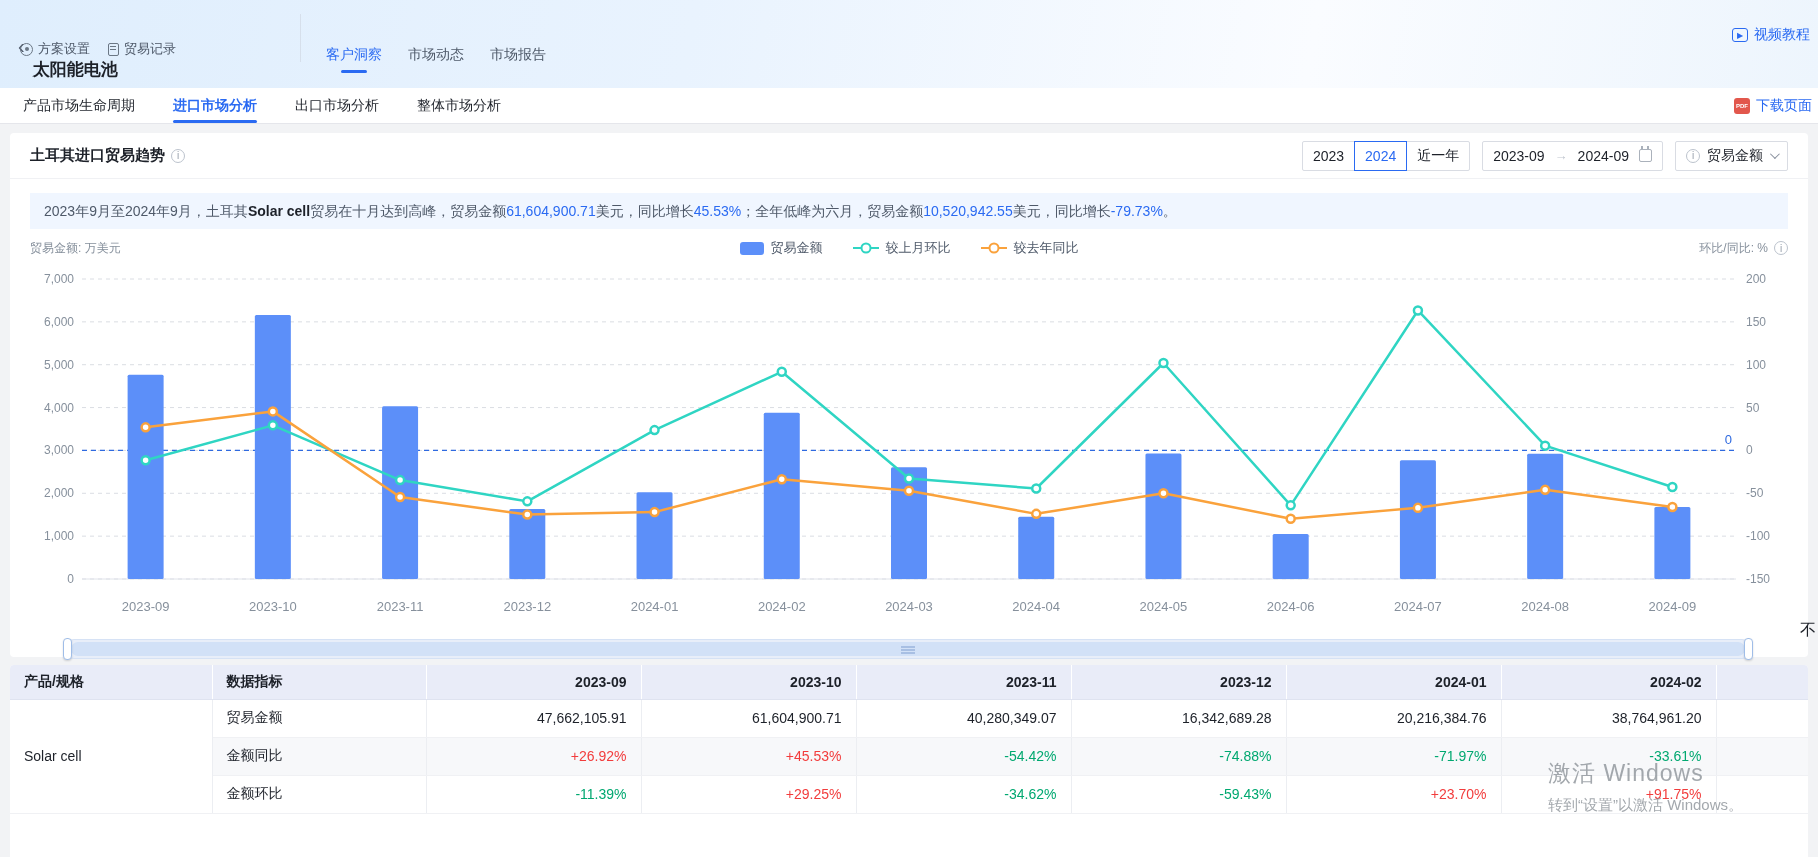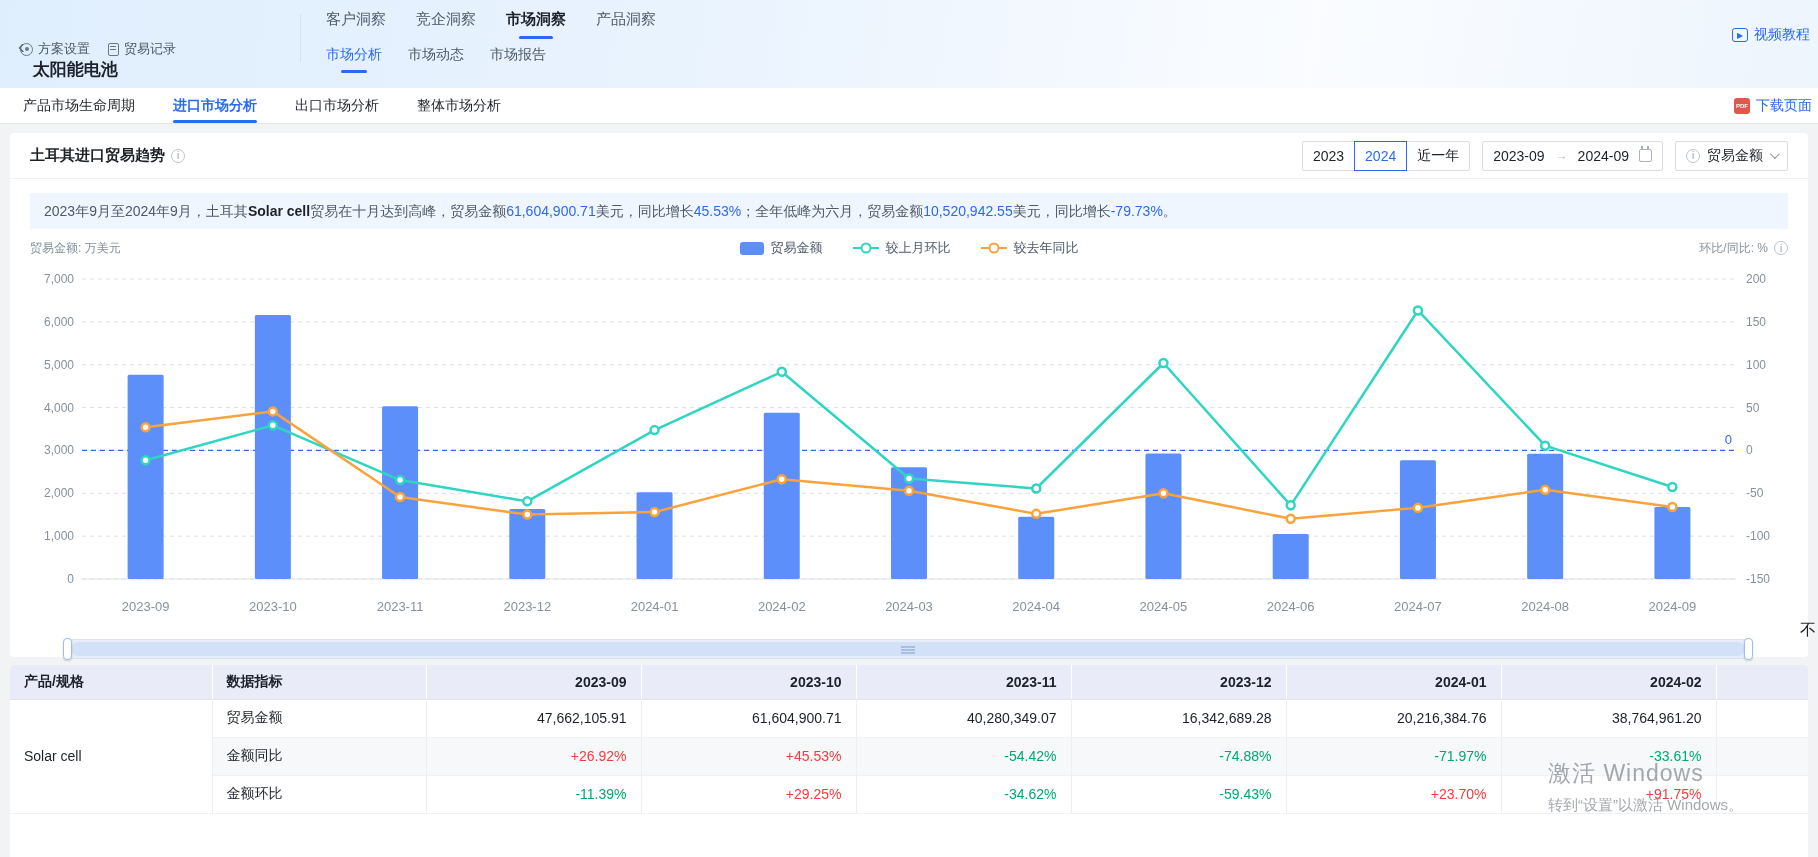--- a/index.html
+++ b/index.html
@@ -146,28 +146,22 @@
     <span class="quick-item">
       <span class="ring-icon"></span>
       <span>方案设置</span>
     </span>
     <span class="quick-item">
       <span class="doc-icon"></span>
       <span>贸易记录</span>
     </span>
   </div>
   <div class="vdivider"></div>
-  <div class="tabs-row">
-    <span class="tab">客户洞察</span>
-    <span class="tab">竞企洞察</span>
-    <span class="tab active">市场洞察</span>
-    <span class="tab">产品洞察</span>
-  </div>
   <div class="subtabs-row">
-    <span class="subtab active">市场分析</span>
+    <span class="subtab active">客户洞察</span>
     <span class="subtab">市场动态</span>
     <span class="subtab">市场报告</span>
   </div>
   <div class="video-link">
     <span class="play-icon">▶</span>
     <span>视频教程</span>
   </div>
 </div>
 
 <div class="sectionbar">

